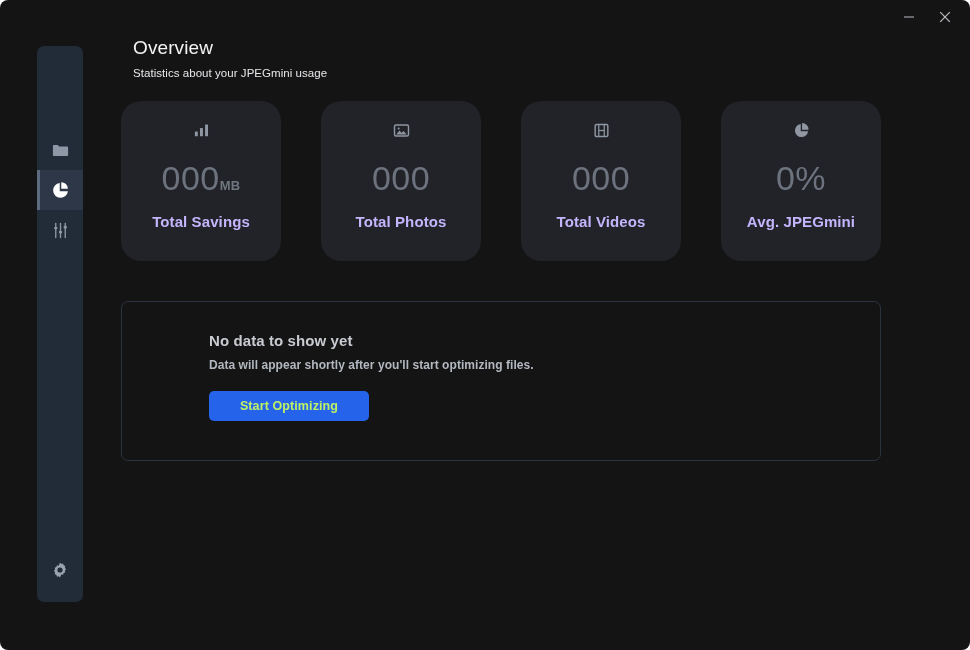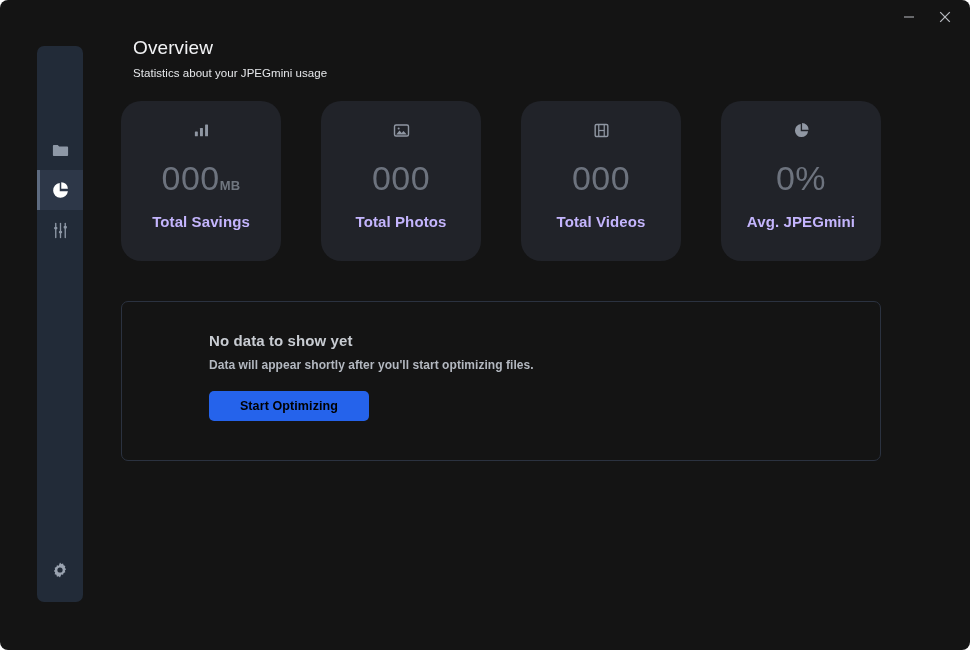--- a/index.html
+++ b/index.html
@@ -189,21 +189,21 @@
     letter-spacing: 0.05px;
   }
   .cta {
     display: inline-flex;
     align-items: center;
     justify-content: center;
     margin-top: 19px;
     width: 160px;
     height: 30px;
     background: #2563eb;
-    color: #000000;
+    color: #bef264;
     border: none;
     border-radius: 5px;
     font-family: "Liberation Sans", sans-serif;
     font-size: 12.5px;
     font-weight: 700;
     letter-spacing: 0.1px;
   }
 </style>
 </head>
 <body>

